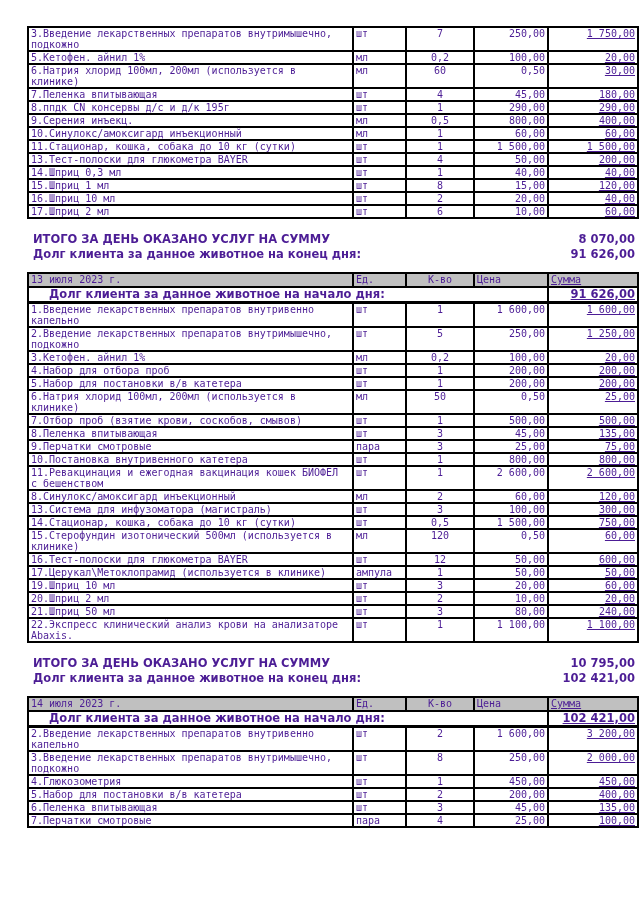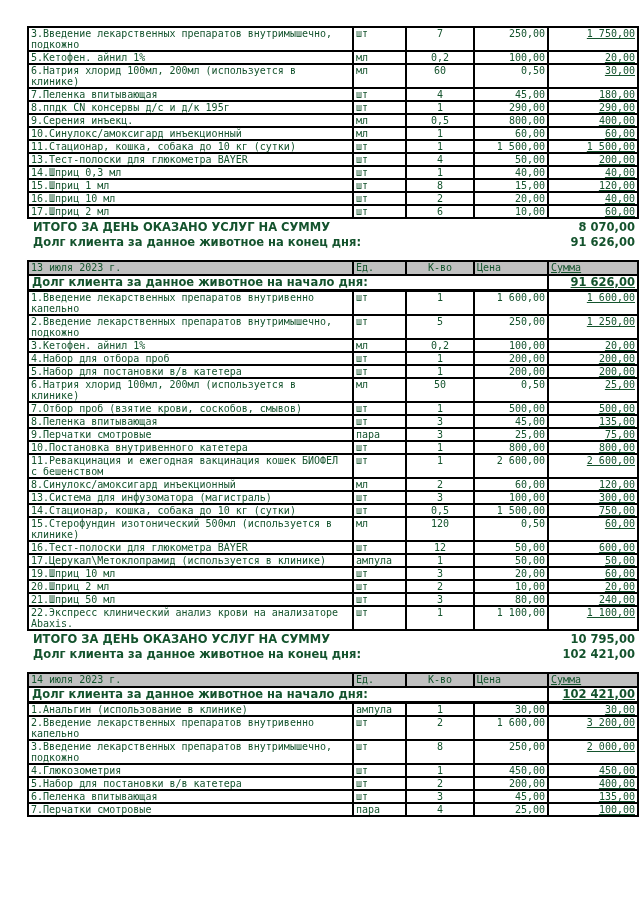--- a/index.html
+++ b/index.html
@@ -1,19 +1,19 @@
 <!DOCTYPE html>
 <html><head>
 <meta charset="utf-8">
 <style>
   html,body { margin:0; padding:0; background:#ffffff; }
   body { width:641px; height:906px; overflow:hidden; }
   .page {
     position:relative; width:641px; height:906px;
-    background:#ffffff; color:#14532d;
+    background:#ffffff; color:#4c1d95;
     font-family:"DejaVu Sans Mono", monospace;
   }
   .content { position:absolute; left:27px; top:26px; width:610px; }
 
   table.items-table {
     border-collapse:collapse; table-layout:fixed; width:610px;
   }
   table.items-table td {
     border:2px solid #000;
     font:10px/11px "DejaVu Sans Mono", monospace;
@@ -27,30 +27,30 @@
   td.c-sum   { text-align:right; padding-right:4px; white-space:nowrap;text-decoration:underline; }
 
   tr.hdr td { background:#c0c0c0; font:10px/12px "DejaVu Sans Mono", monospace; }
   tr.hdr td.c-qty { text-align:center; }
   tr.hdr td.c-price, tr.hdr td.c-sum, tr.hdr td.c-unit { text-align:left; }
 
   tr.debt td {
     font:bold 11.5px/13px "DejaVu Sans", "Liberation Sans", sans-serif;
     border-bottom-width:3px;
   }
-  tr.debt td.c-debt-label { padding-left:3px; }
+  tr.debt td.c-debt-label { padding-left:20px; }
   tr.debt td.c-sum { text-align:right; }
 
   .sumline {
     width:610px; box-sizing:border-box;
     display:flex; justify-content:space-between; align-items:baseline;
     font:bold 11.5px/13px "DejaVu Sans", "Liberation Sans", sans-serif;
     margin:2px 0; padding:0 2px 0 6px;
   }
-  .sumline.total { margin-top:2px; }
+  .sumline.total { margin-top:14px; }
   .sumline.debt-end { margin-bottom:11px; }
 </style>
 </head>
 <body>
 
 <div class="page">
   <div class="content" id="sections">
       <table class="items-table">
         <colgroup>
           <col style="width: 325px;">
@@ -352,27 +352,20 @@
             <td class="c-unit">Ед.</td>
             <td class="c-qty">К-во</td>
             <td class="c-price">Цена</td>
             <td class="c-sum">Сумма</td>
           </tr>
           <tr class="debt">
             <td class="c-debt-label" colspan="4">Долг клиента за данное животное на начало дня:</td>
             <td class="c-sum">102 421,00</td>
           </tr>
           <tr class="item">
-            <td class="c-name">1.Анальгин (использование в клинике)</td>
-            <td class="c-unit">ампула</td>
-            <td class="c-qty">1</td>
-            <td class="c-price">30,00</td>
-            <td class="c-sum">30,00</td>
-          </tr>
-          <tr class="item">
             <td class="c-name">2.Введение лекарственных препаратов внутривенно капельно</td>
             <td class="c-unit">шт</td>
             <td class="c-qty">2</td>
             <td class="c-price">1 600,00</td>
             <td class="c-sum">3 200,00</td>
           </tr>
           <tr class="item">
             <td class="c-name">3.Введение лекарственных препаратов внутримышечно, подкожно</td>
             <td class="c-unit">шт</td>
             <td class="c-qty">8</td>

